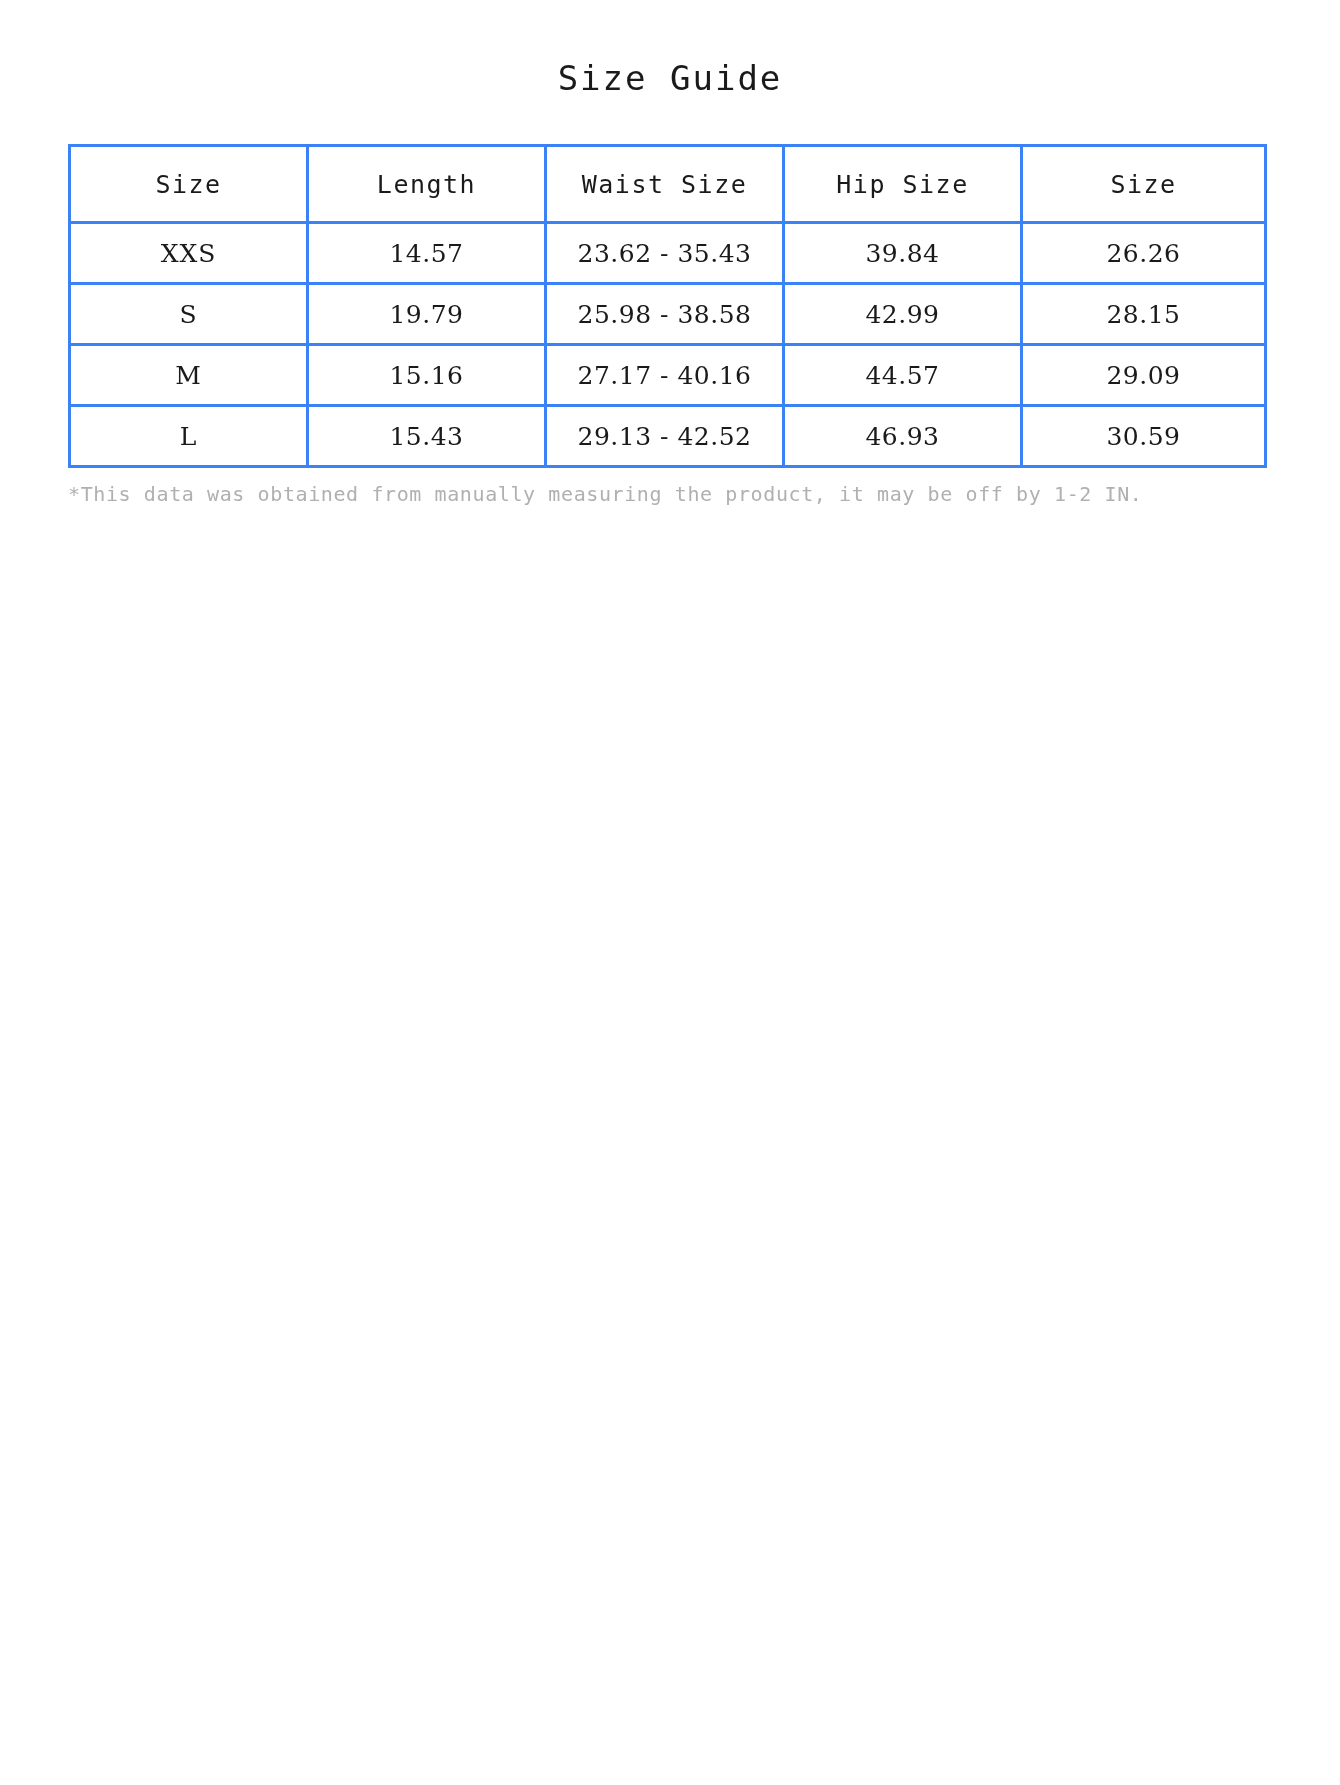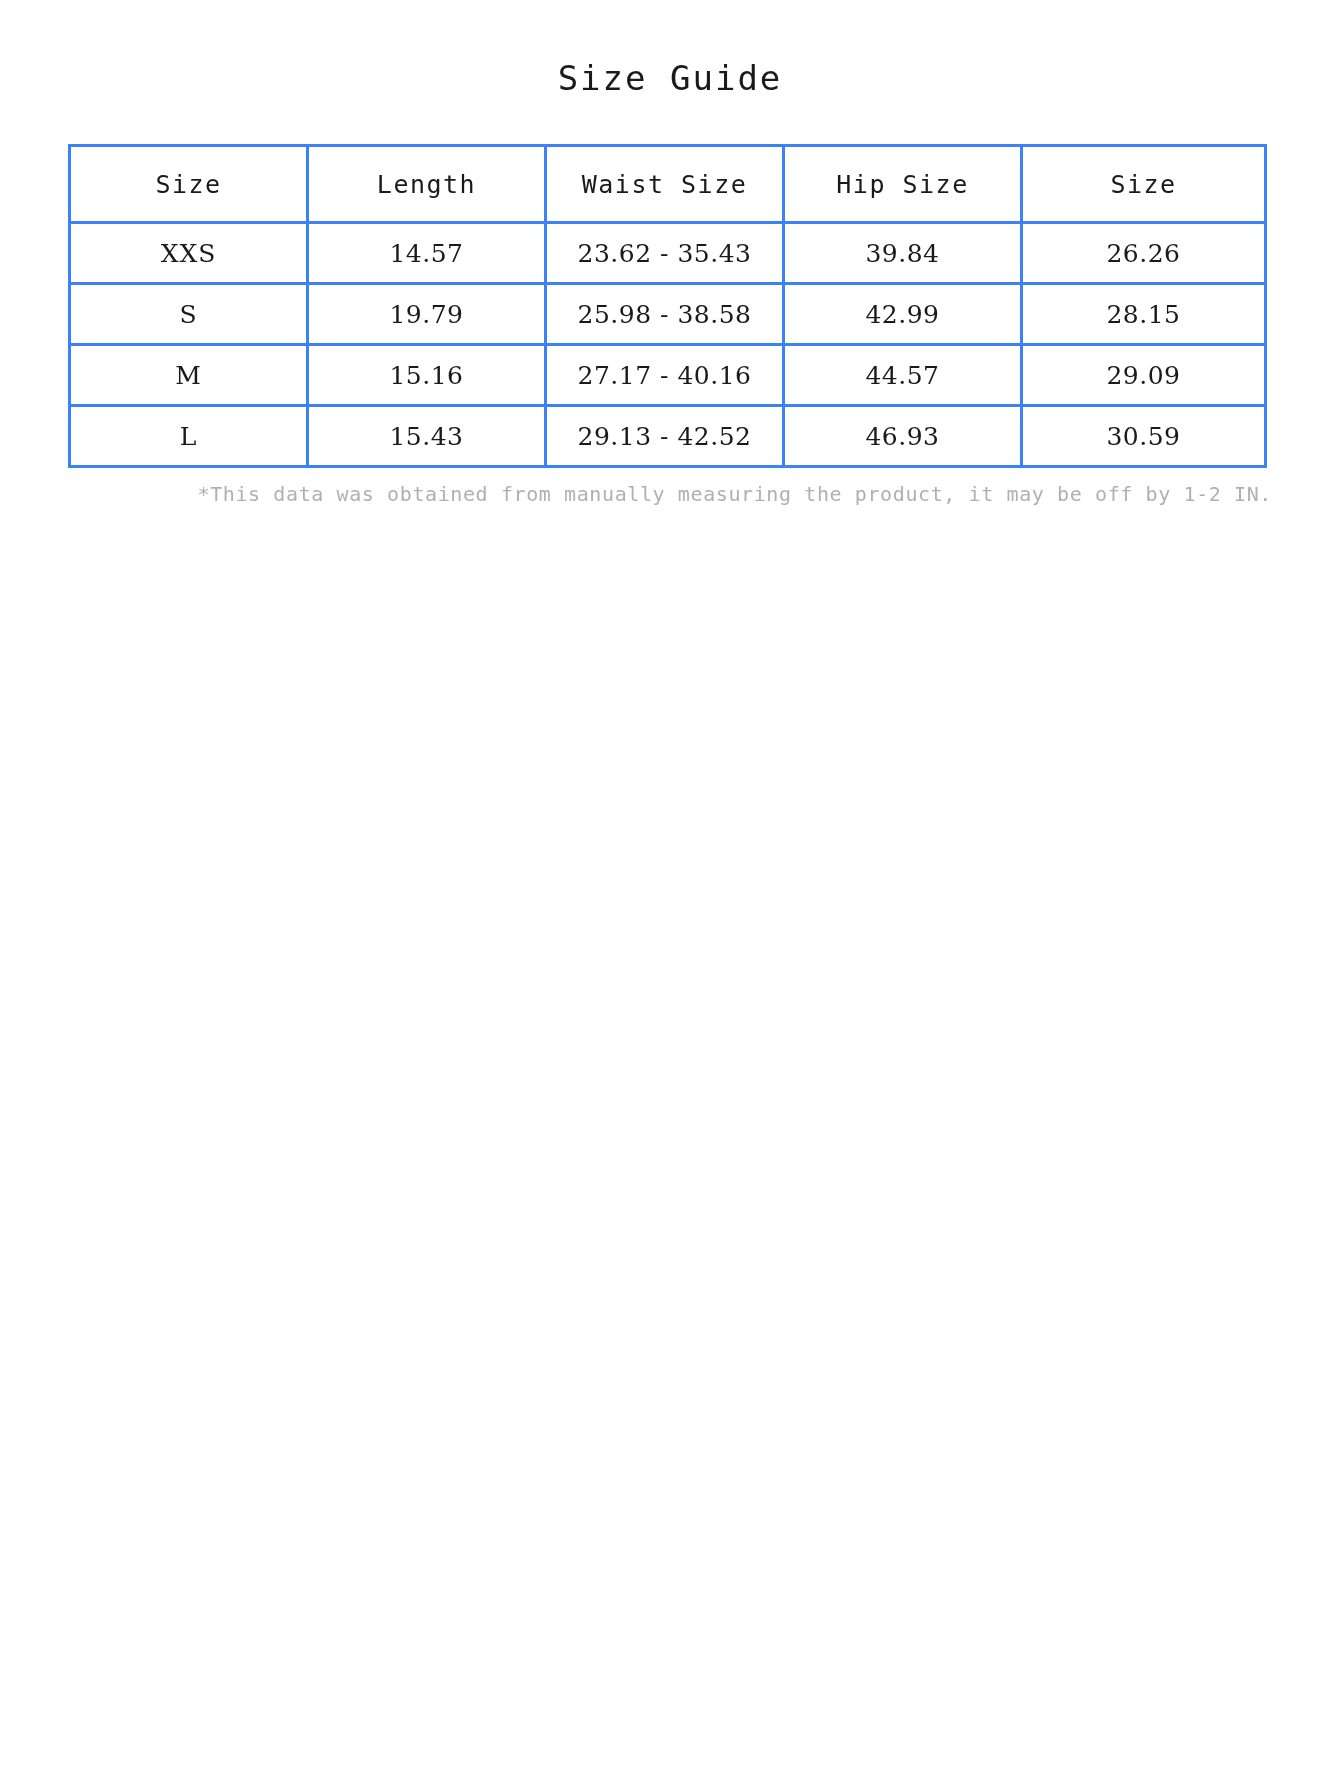--- a/index.html
+++ b/index.html
@@ -65,21 +65,21 @@
     font-size: 25px;
     letter-spacing: 0.5px;
     font-family: "DejaVu Serif", "Liberation Serif", serif;
   }
   table.size-table td.size-cell {
     font-family: "DejaVu Serif", "Liberation Serif", serif;
     letter-spacing: 1px;
   }
   .footnote {
     margin: 14px 0 0 0;
-    text-align: right;
+    text-align: left;
     font-family: "DejaVu Sans Mono", "Liberation Mono", monospace;
     font-size: 20px;
     letter-spacing: 0.6px;
     color: #b0b0b0;
   }
 </style>
 </head>
 <body>
 
 <div class="page">

